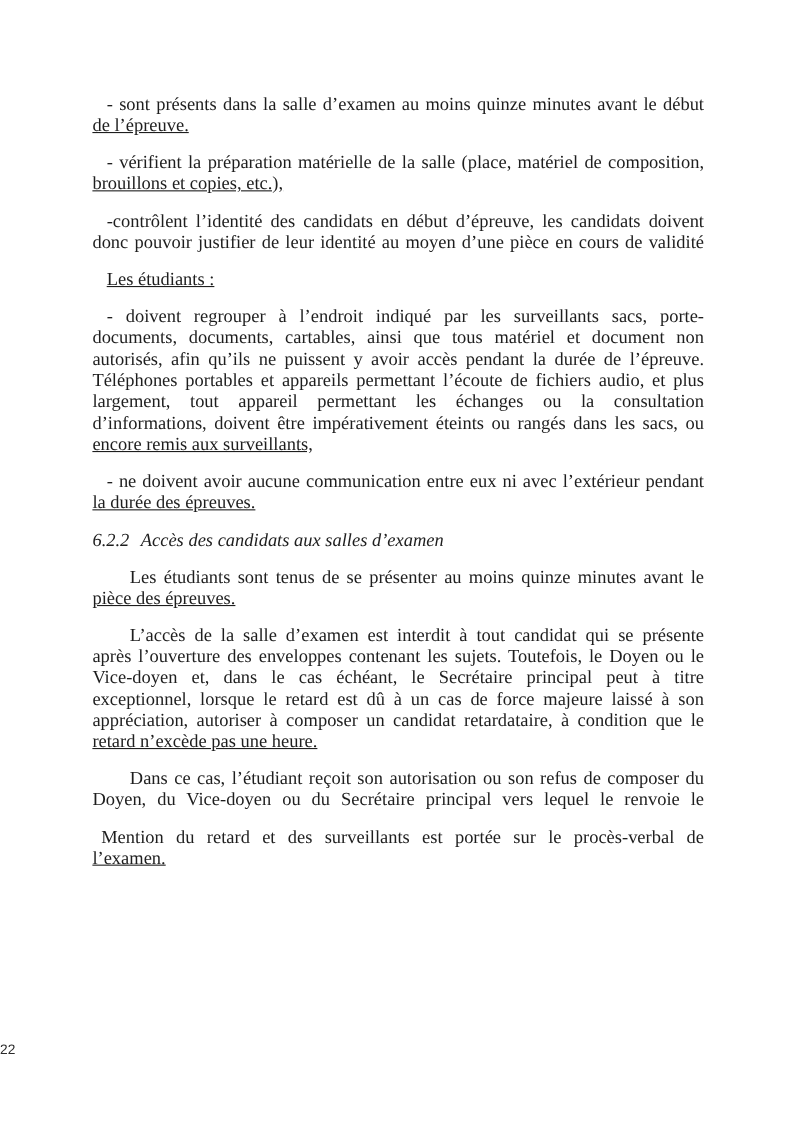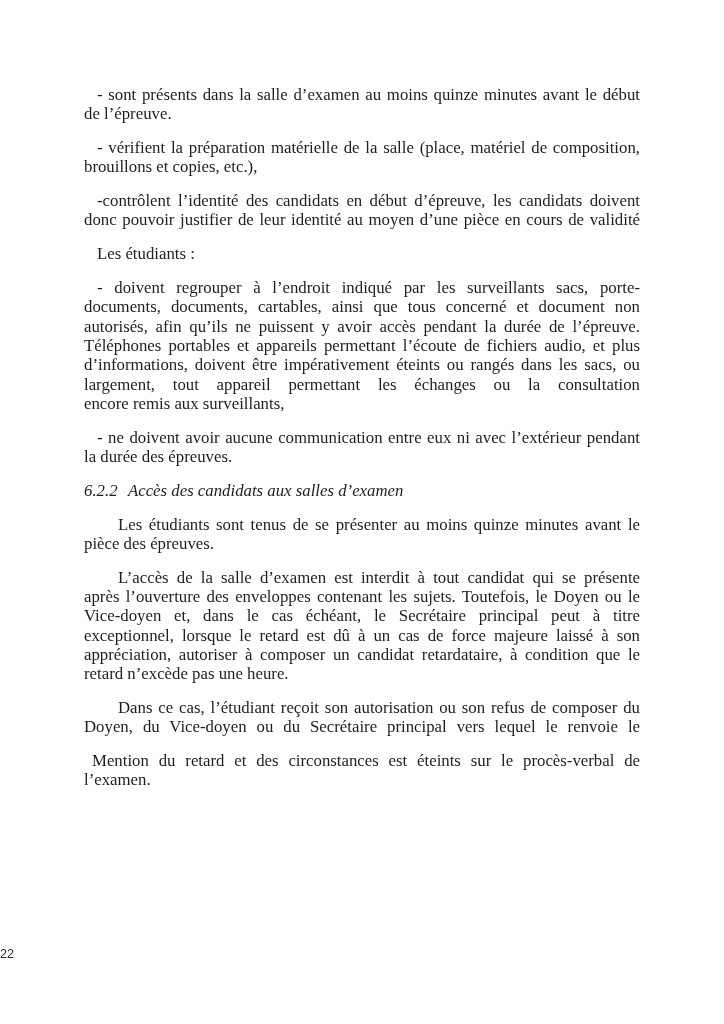--- a/index.html
+++ b/index.html
@@ -32,20 +32,21 @@
     margin: 0 0 14.5px 0;
   }
   .line {
     text-align: justify;
     -moz-text-align-last: justify;
     text-align-last: justify;
   }
   .line.last {
     -moz-text-align-last: auto;
     text-align-last: auto;
+    text-decoration: underline;
   }
   .indent-bullet .line.first { text-indent: 13px; }
   .indent-tab    .line.first { text-indent: 34px; }
   .indent-small  .line.first { text-indent: 8px; }
   .heading {
     font-style: italic;
   }
   .heading .hnum {
     margin-right: 0.62em;
     text-align: center;
@@ -76,25 +77,25 @@
       </div>
       <div class="para indent-bullet">
         <div class="line first">-contrôlent l’identité des candidats en début d’épreuve, les candidats doivent</div>
         <div class="line">donc pouvoir justifier de leur identité au moyen d’une pièce en cours de validité</div>
       </div>
       <div class="para indent-bullet">
         <div class="line first last">Les étudiants :</div>
       </div>
       <div class="para indent-bullet">
         <div class="line first">- doivent regrouper à l’endroit indiqué par les surveillants sacs, porte-</div>
-        <div class="line">documents, documents, cartables, ainsi que tous concerné et document non</div>
+        <div class="line">documents, documents, cartables, ainsi que tous matériel et document non</div>
         <div class="line">autorisés, afin qu’ils ne puissent y avoir accès pendant la durée de l’épreuve.</div>
         <div class="line">Téléphones portables et appareils permettant l’écoute de fichiers audio, et plus</div>
+        <div class="line">largement, tout appareil permettant les échanges ou la consultation</div>
         <div class="line">d’informations, doivent être impérativement éteints ou rangés dans les sacs, ou</div>
-        <div class="line">largement, tout appareil permettant les échanges ou la consultation</div>
         <div class="line last">encore remis aux surveillants,</div>
       </div>
       <div class="para indent-bullet">
         <div class="line first">- ne doivent avoir aucune communication entre eux ni avec l’extérieur pendant</div>
         <div class="line last">la durée des épreuves.</div>
       </div>
       <div class="heading"><span class="hnum">6.2.2</span><span>Accès des candidats aux salles d’examen</span></div>
       <div class="para indent-tab">
         <div class="line first">Les étudiants sont tenus de se présenter au moins quinze minutes avant le</div>
         <div class="line last">pièce des épreuves.</div>
@@ -105,20 +106,20 @@
         <div class="line">Vice-doyen et, dans le cas échéant, le Secrétaire principal peut à titre</div>
         <div class="line">exceptionnel, lorsque le retard est dû à un cas de force majeure laissé à son</div>
         <div class="line">appréciation, autoriser à composer un candidat retardataire, à condition que le</div>
         <div class="line last">retard n’excède pas une heure.</div>
       </div>
       <div class="para indent-tab">
         <div class="line first">Dans ce cas, l’étudiant reçoit son autorisation ou son refus de composer du</div>
         <div class="line">Doyen, du Vice-doyen ou du Secrétaire principal vers lequel le renvoie le</div>
       </div>
       <div class="para indent-small">
-        <div class="line first">Mention du retard et des circonstances est éteints sur le procès-verbal de</div>
+        <div class="line first">Mention du retard et des surveillants est portée sur le procès-verbal de</div>
         <div class="line last">l’examen.</div>
       </div>
     </div>
   <div class="footer">
     <span>22</span>
   </div>
 </div>
 
 </body></html>

